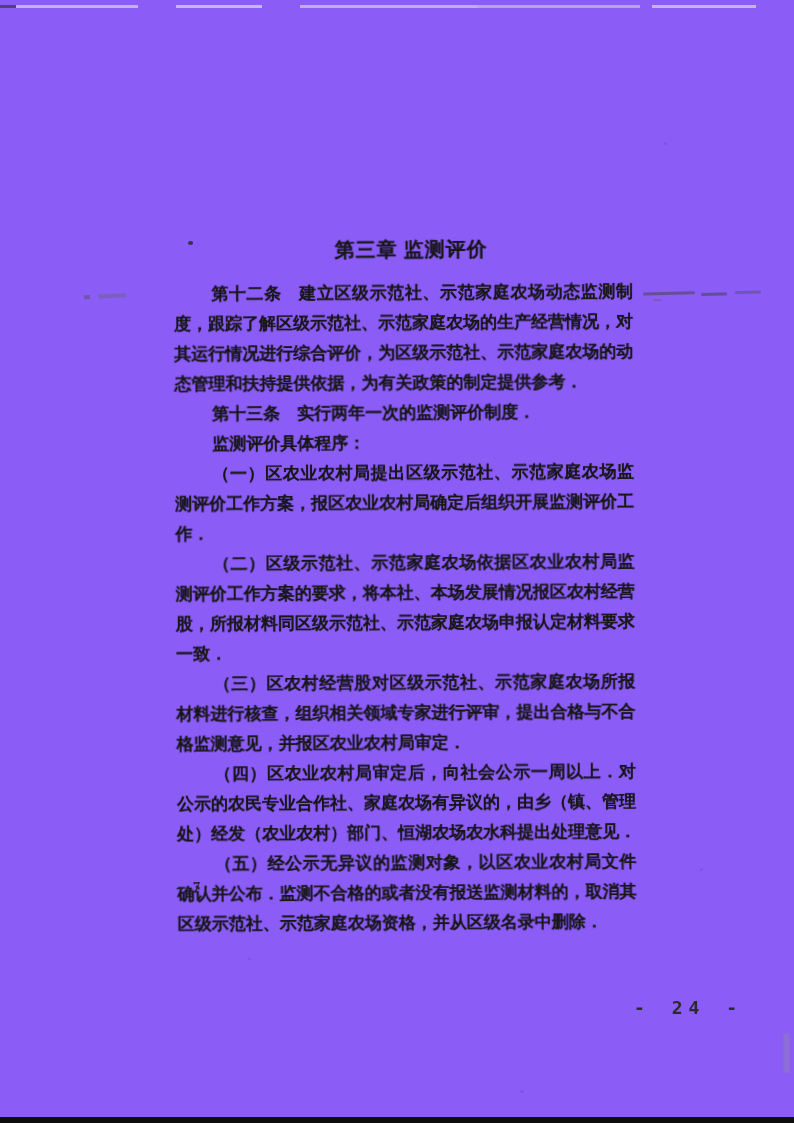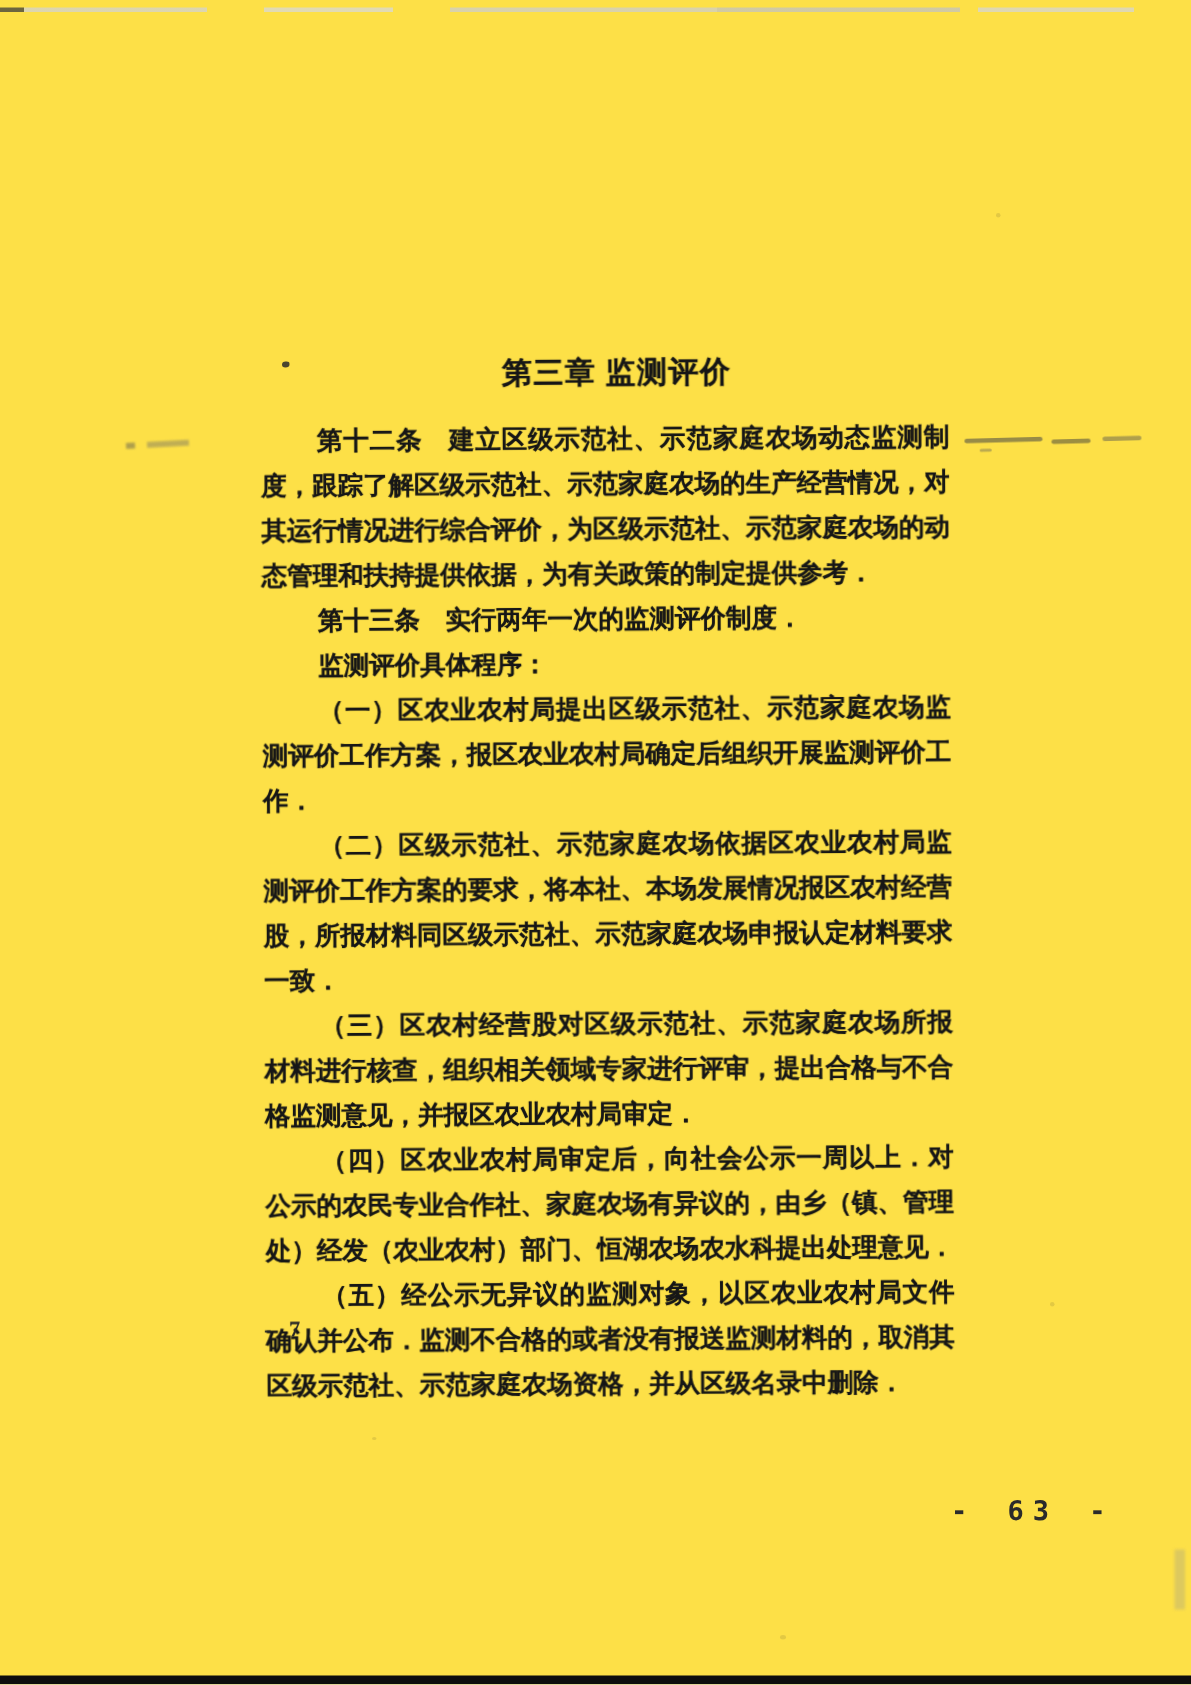--- a/index.html
+++ b/index.html
@@ -4,21 +4,21 @@
 <style>
   html, body {
     margin: 0;
     padding: 0;
     background: #ffffff;
   }
   .page {
     position: relative;
     width: 794px;
     height: 1123px;
-    background: #fde047;
+    background: #8b5cf6;
     overflow: hidden;
     font-family: "Liberation Serif", "DejaVu Serif", serif;
   }
 
   
   .content {
     position: absolute;
     left: 176px;
     top: 236px;
     width: 459px;
@@ -195,15 +195,15 @@
       <p>监测评价具体程序：</p>
       <p>（一）区农业农村局提出区级示范社、示范家庭农场监测评价工作方案，报区农业农村局确定后组织开展监测评价工作．</p>
       <p>（二）区级示范社、示范家庭农场依据区农业农村局监测评价工作方案的要求，将本社、本场发展情况报区农村经营股，所报材料同区级示范社、示范家庭农场申报认定材料要求一致．</p>
       <p>（三）区农村经营股对区级示范社、示范家庭农场所报材料进行核查，组织相关领域专家进行评审，提出合格与不合格监测意见，并报区农业农村局审定．</p>
       <p>（四）区农业农村局审定后，向社会公示一周以上．对公示的农民专业合作社、家庭农场有异议的，由乡（镇、管理处）经发（农业农村）部门、恒湖农场农水科提出处理意见．</p>
       <p>（五）经公示无异议的监测对象，以区农业农村局文件确认并公布．监测不合格的或者没有报送监测材料的，取消其区级示范社、示范家庭农场资格，并从区级名录中删除．</p>
     </div>
   </div>
 
   <div class="pageno-inner">- 7 -</div>
-  <div class="pageno-outer">- 63 -</div>
+  <div class="pageno-outer">- 24 -</div>
 
 </div>
 
 </body></html>

